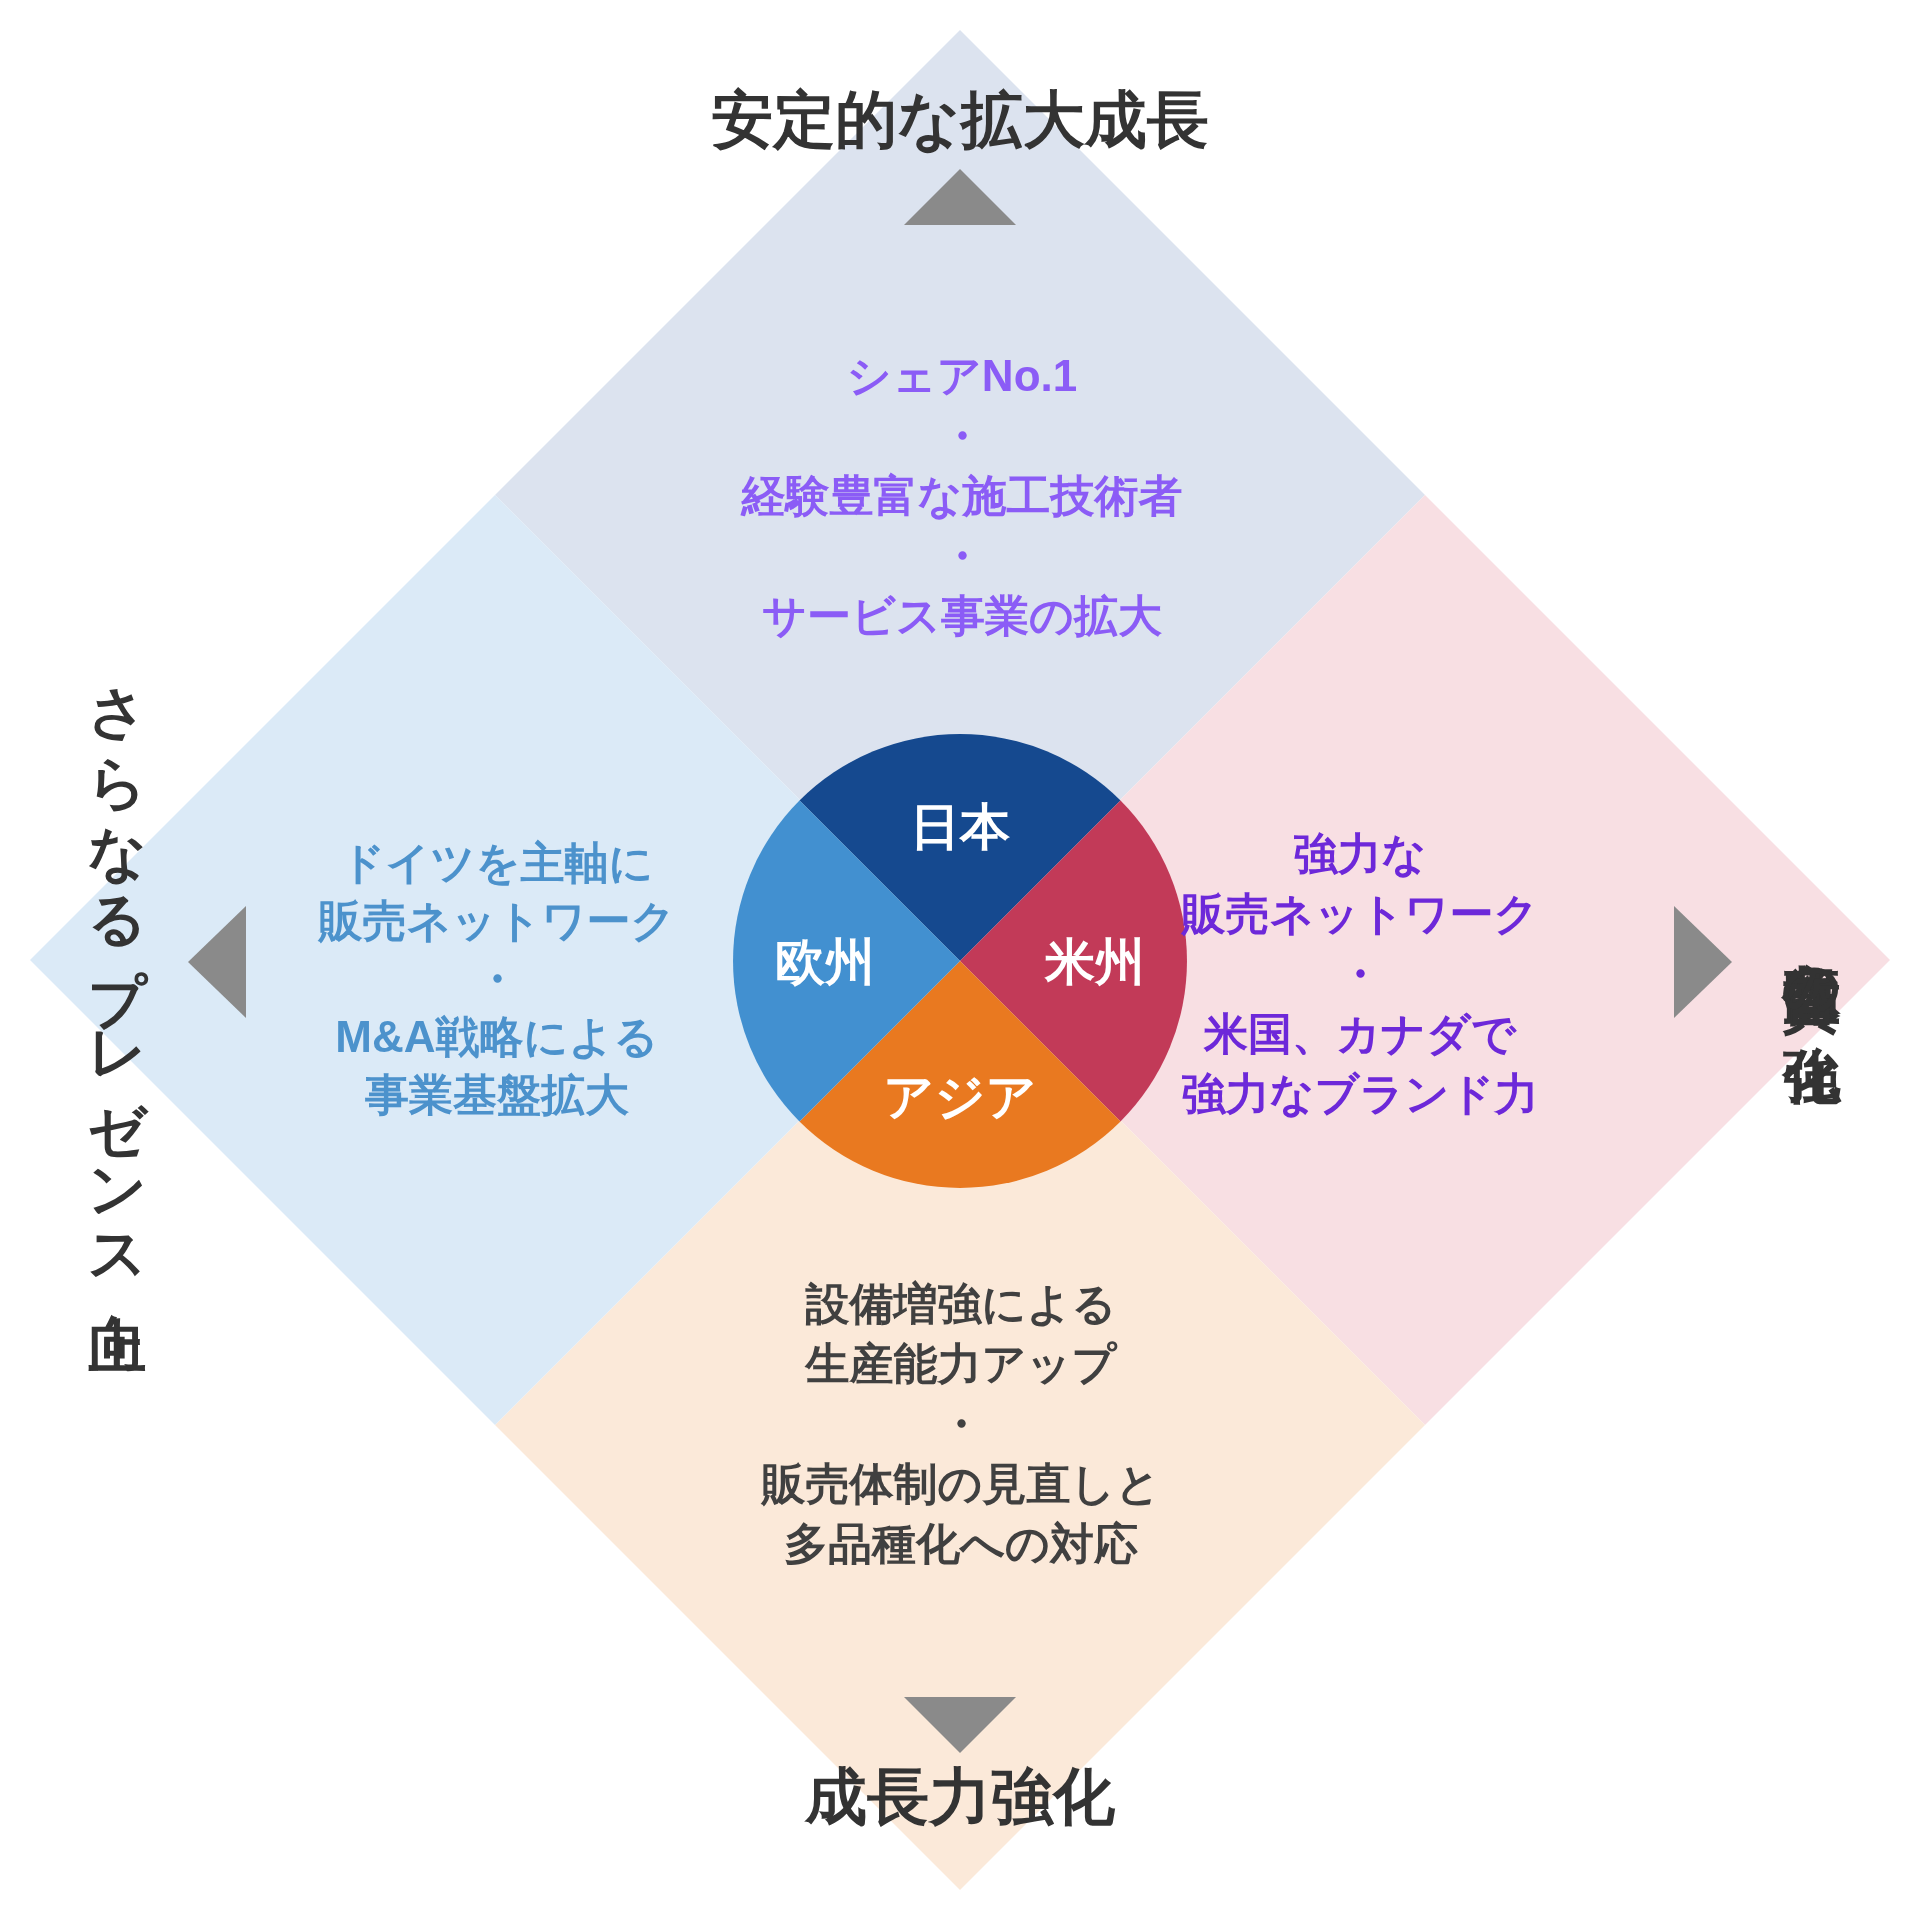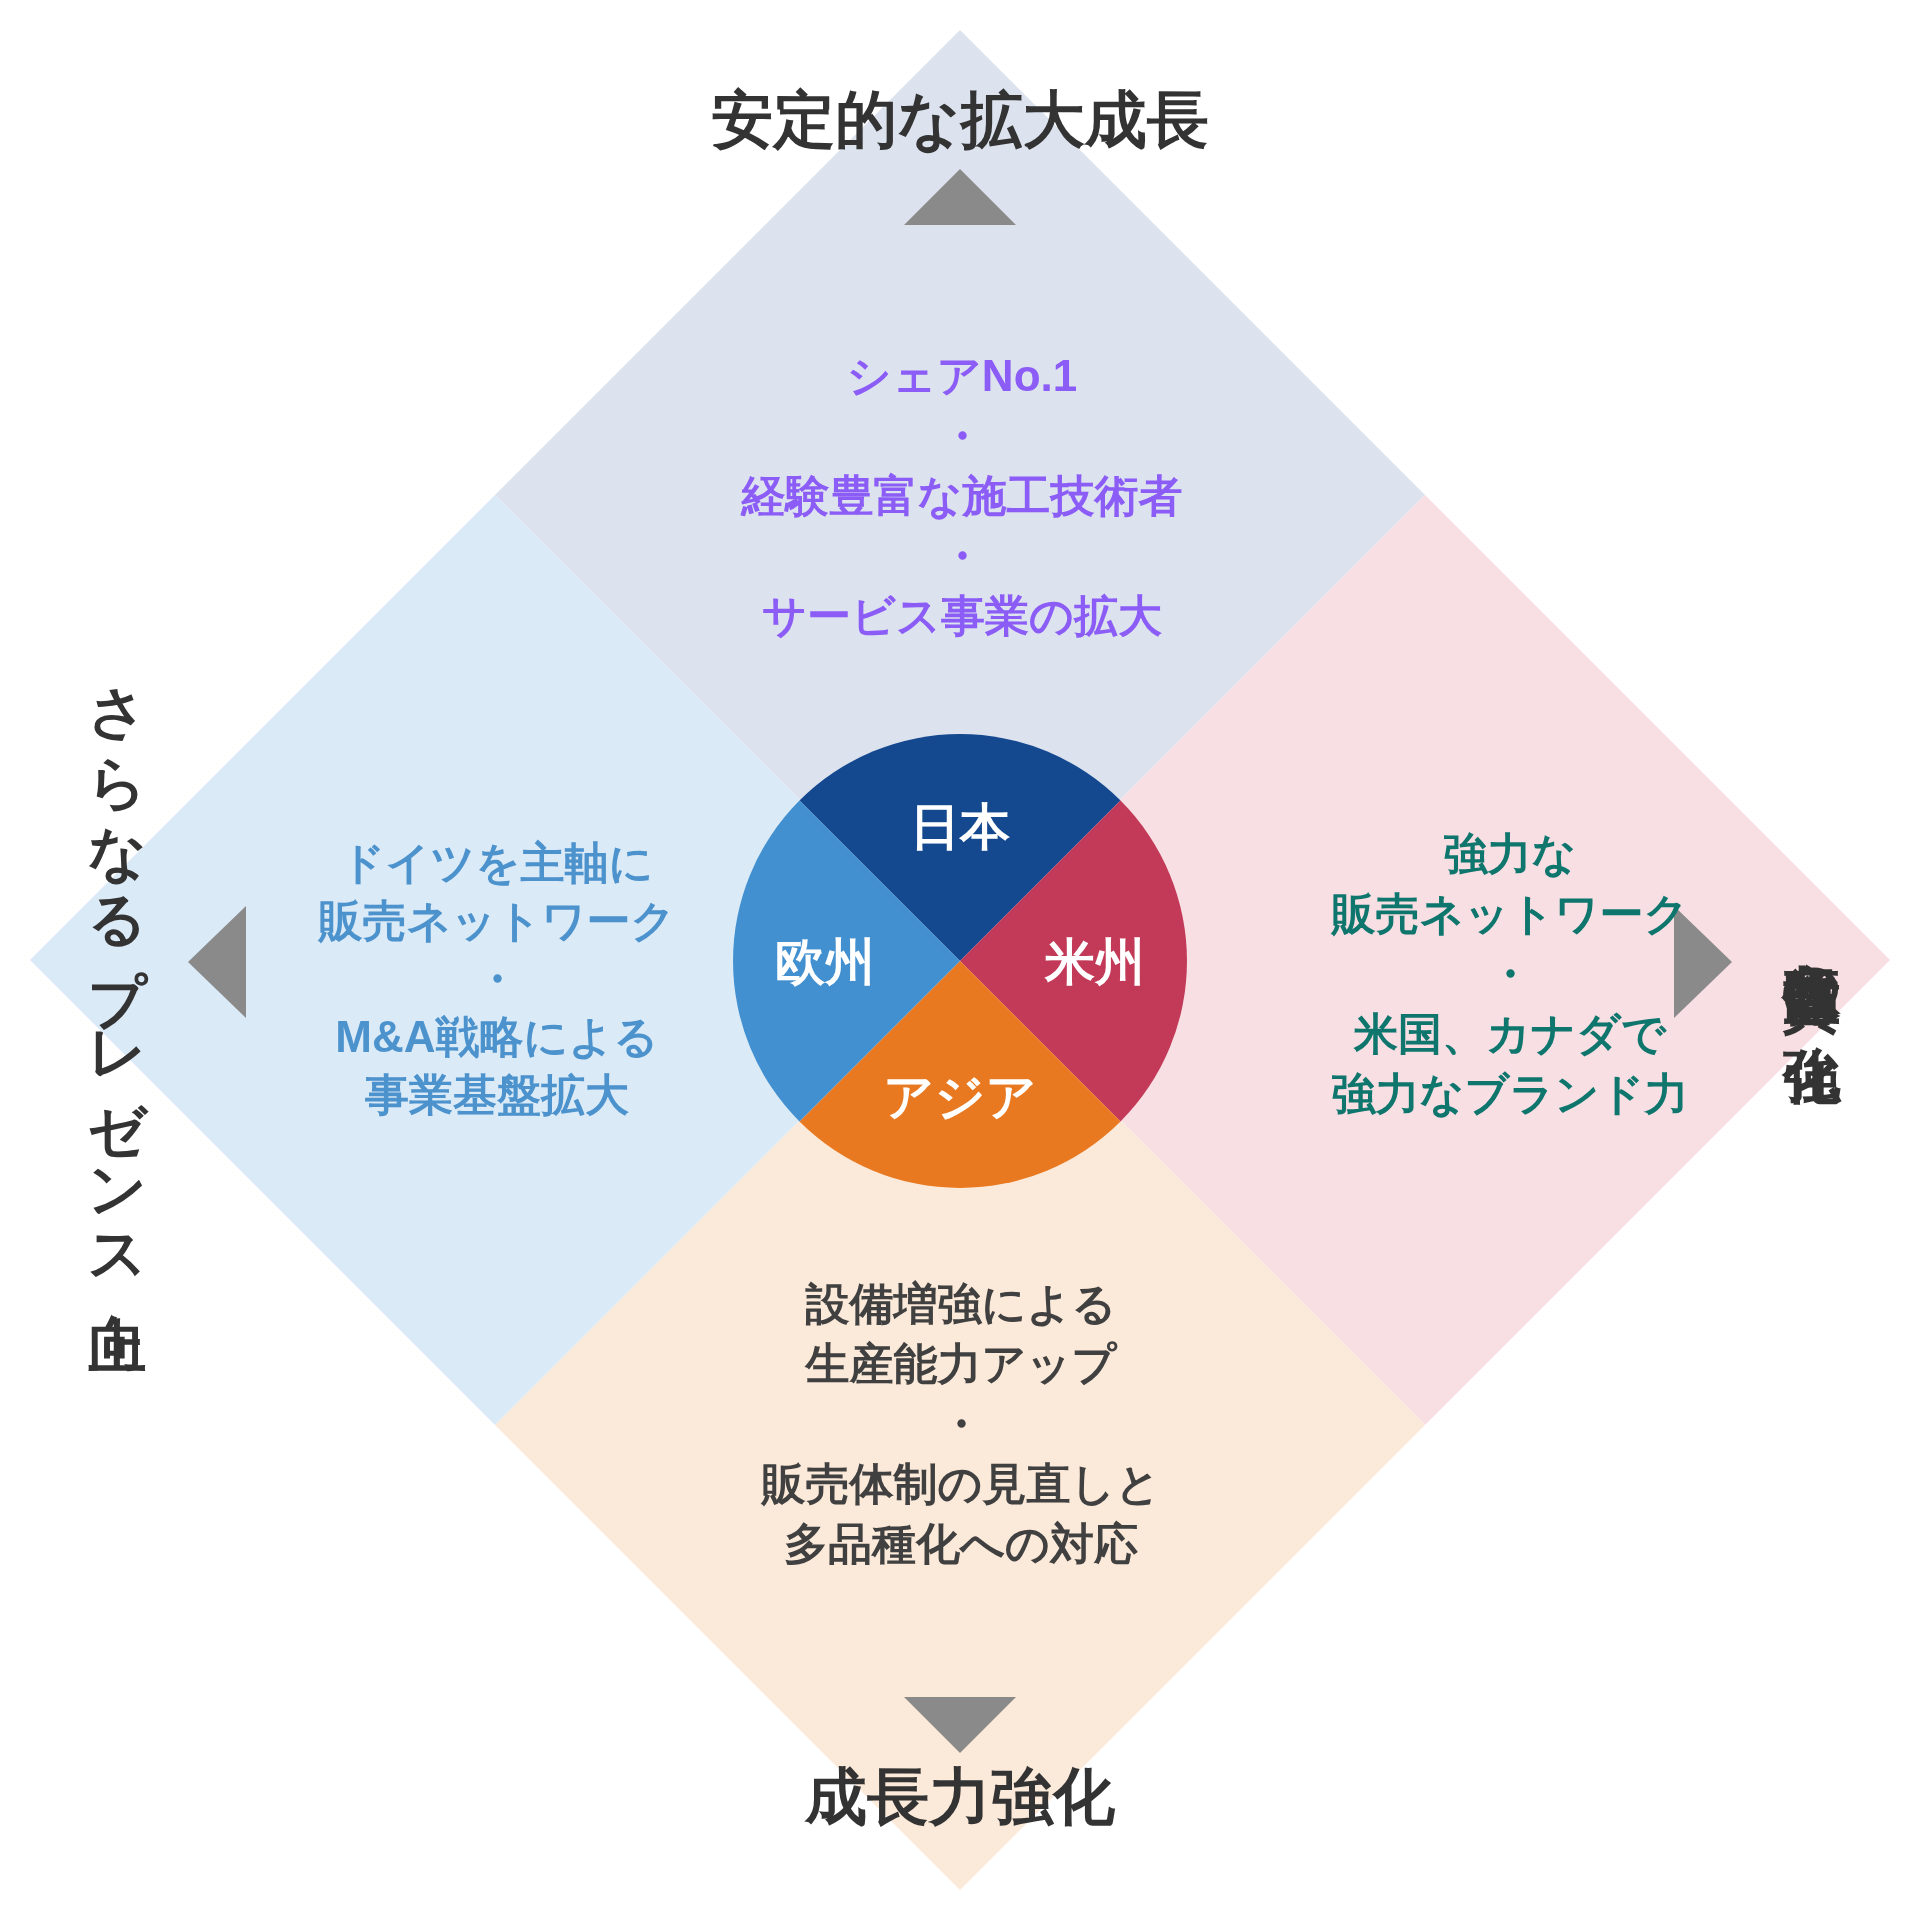--- a/index.html
+++ b/index.html
@@ -21,21 +21,21 @@
   .axis-top{left:960px;top:120px;}
   .axis-bottom{left:960px;top:1797px;}
   .axis-left{left:118px;top:960px;}
   .axis-right{left:1812px;top:960px;}
 
   .qtext{
     position:absolute;transform:translate(-50%,-50%);text-align:center;
     font-size:44px;line-height:60px;white-space:nowrap;z-index:2;
   }
   .qtext-top{left:962px;top:496px;color:#8b5cf6;}
-  .qtext-right{left:1510px;top:974px;color:#0f766e;}
+  .qtext-right{left:1360px;top:974px;color:#6d28d9;}
   .qtext-bottom{left:961px;top:1424px;color:#404040;text-align:center;}
   .qtext-left{left:497px;top:979px;color:#4C92CC;line-height:58px;}
 
   .pie-label{
     position:absolute;transform:translate(-50%,-50%);color:#ffffff;
     font-size:50px;white-space:nowrap;z-index:4;
   }
   .pl-japan{left:960px;top:827px;}
   .pl-americas{left:1095px;top:962px;}
   .pl-asia{left:960px;top:1097px;}

